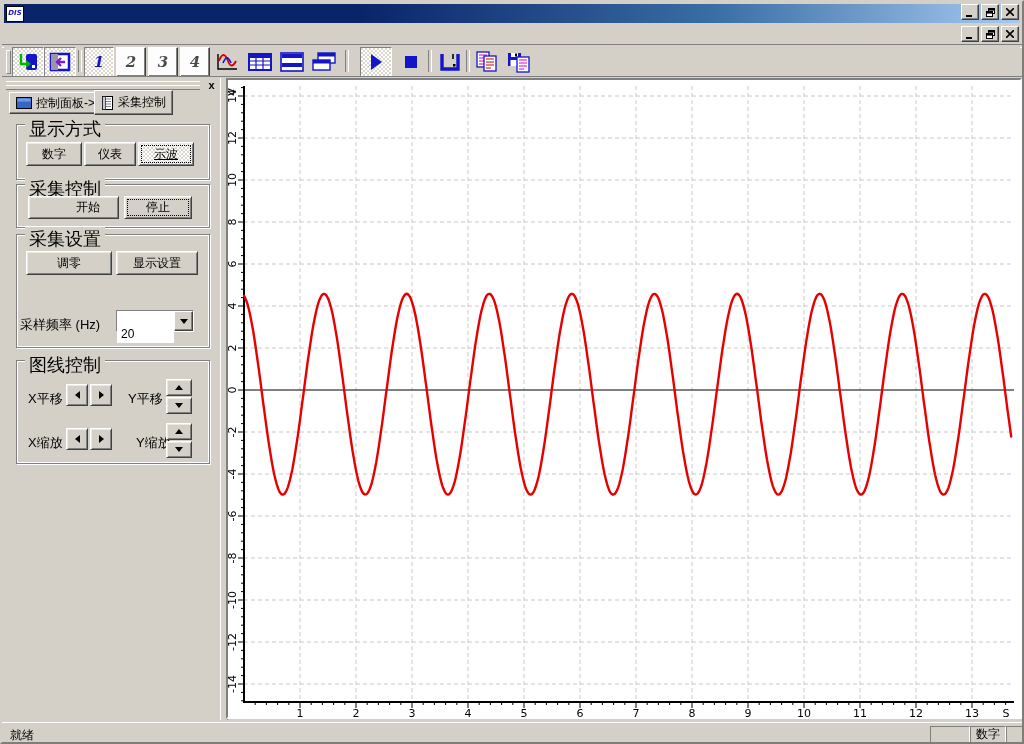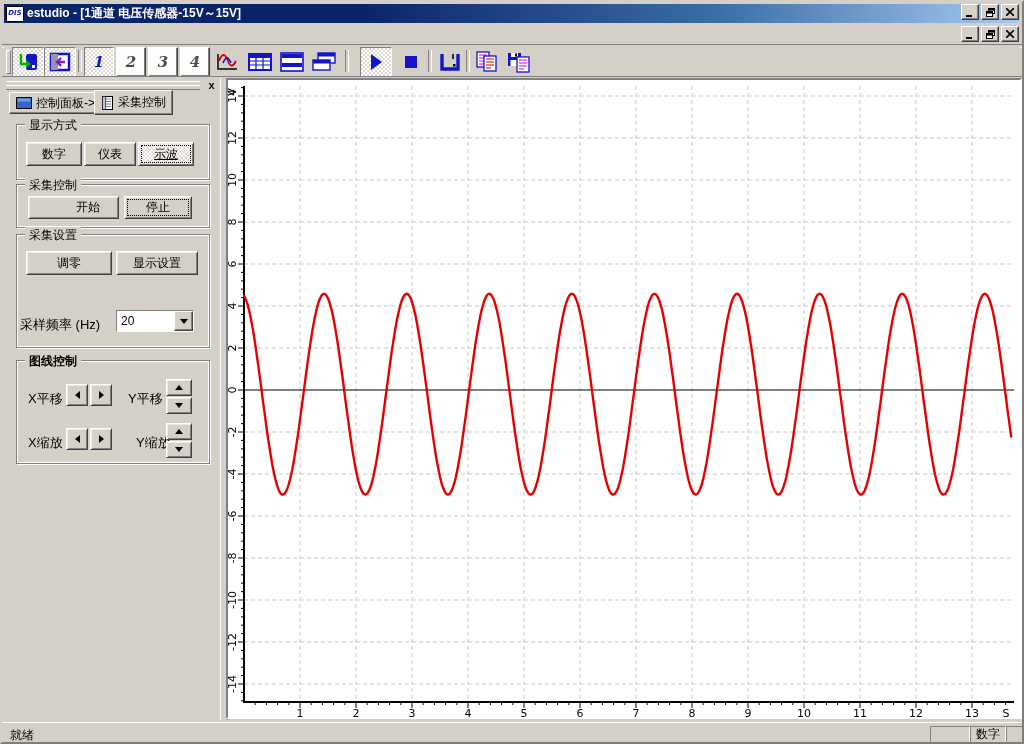--- a/index.html
+++ b/index.html
@@ -38,58 +38,57 @@
   .tsep{top:4px;width:2px;height:22px;border-left:1px solid #808080;border-right:1px solid #fff;}
   
   .client{left:0;top:76px;width:1024px;height:642px;background:#d4d0c8;}
   
   .dock{left:2px;top:2px;width:216px;height:636px;background:#d4d0c8;}
   .grip-h{left:2px;width:194px;height:3px;border-top:1px solid #fff;border-bottom:1px solid #808080;}
   .panel-close{left:201px;top:0;width:13px;height:13px;text-align:center;line-height:11px;font-weight:bold;font-size:11px;}
   .tab{display:flex;align-items:center;gap:4px;background:#d4d0c8;border:1px solid;border-color:#fff #404040 #404040 #fff;
     box-shadow:inset -1px -1px 0 #808080;padding:0 6px;white-space:nowrap;font-size:12px;}
   .grp{border:1px solid #808080;box-shadow:inset 1px 1px 0 #fff, inset -1px -1px 0 #fff, 1px 1px 0 #fff;}
-  .grp-title{position:absolute;top:-8px;left:8px;background:#d4d0c8;padding:0 4px;font-size:12px;white-space:nowrap;}
+  .grp-title{position:absolute;top:-8px;left:8px;background:#d4d0c8;padding:0 4px;font-size:18px;white-space:nowrap;}
   .btn{background:#d4d0c8;border:1px solid;border-color:#fff #404040 #404040 #fff;
     box-shadow:inset 1px 1px 0 #ece9e2, inset -1px -1px 0 #808080;
     display:flex;align-items:center;justify-content:center;font-size:12px;white-space:nowrap;}
   .btn.focused{outline:1px dotted #000;outline-offset:-4px;}
   .btn.checked{background-color:#ece9e2;background-image:conic-gradient(#fff 0 25%,#dcd8d0 0 50%,#fff 0 75%,#dcd8d0 0);
     background-size:4px 4px;outline:1px dotted #000;outline-offset:-4px;}
   .lbl{font-size:13px;white-space:nowrap;}
   
   .arrow{width:0;height:0;border:4px solid transparent;}
   .arrow.left{border-right:5px solid #000;border-left:none;}
   .arrow.right{border-left:5px solid #000;border-right:none;}
   .arrow.up{border-bottom:5px solid #000;border-top:none;}
   .arrow.down{border-top:5px solid #000;border-bottom:none;}
   
   .combo{display:flex;background:#fff;border:1px solid;border-color:#808080 #fff #fff #808080;
     box-shadow:inset 1px 1px 0 #404040;}
-  .combo-field{flex:1;padding:3px 4px;font-size:12px;background:#fff;}
+  .combo-field{flex:1;padding:16px 4px;font-size:12px;background:#fff;}
   .combo-btn{width:17px;background:#d4d0c8;border:1px solid;border-color:#fff #404040 #404040 #fff;
     box-shadow:inset -1px -1px 0 #808080;display:flex;align-items:center;justify-content:center;}
   
   .splitter{left:218px;top:0;width:6px;height:642px;background:#d4d0c8;border-left:1px solid #fff;border-right:1px solid #808080;}
   
   .chart-view{left:224px;top:0;width:796px;height:641px;background:#fff;border:2px solid;border-color:#808080 #fff #fff #808080;box-sizing:border-box;}
   
   .statusbar{left:0;top:720px;width:1024px;height:22px;background:#d4d0c8;border-top:1px solid #fff;}
   .status-text{left:8px;top:4px;font-size:12px;}
   .status-cell{top:3px;height:15px;border:1px solid;border-color:#808080 #fff #fff #808080;
     font-size:12px;text-align:center;line-height:15px;}
 </style>
 </head>
 <body>
 
 <div class="screen">
 
   <div class="abs titlebar">
     <div class="app-icon">DIS</div>
-    <span class="title-text">estudio - [1通道 电压传感器-15V～15V]</span>
   </div>
   <div class="tb-controls">
     <div class="winbtn">
       <svg width="8" height="9">
           <rect x="0" y="7" width="6" height="2" fill="#000"></rect>
         </svg>
     </div>
     <div class="winbtn">
       <svg width="9" height="9">
         <rect x="2.5" y="0.5" width="6" height="5" fill="#fff" stroke="#000"></rect>
@@ -293,21 +292,21 @@
         <span>显示设置</span>
       </div>
       <div class="abs lbl" style="left:16px;top:236px;">采样频率 (Hz)</div>
       <div class="abs combo" style="left:112px;top:230px;width:78px;height:22px;box-sizing:border-box;">
         <div class="combo-field">20</div>
         <div class="combo-btn">
           <div class="arrow down"></div>
         </div>
       </div>
 
-      <div class="abs grp" style="left:12px;top:280px;width:192px;height:102px;font-weight:bold;">
+      <div class="abs grp" style="left:12px;top:280px;width:192px;height:102px;">
         <span class="grp-title">图线控制</span>
       </div>
       <div class="abs lbl" style="left:24px;top:310px;">X平移</div>
       <div class="abs btn" style="left:62px;top:304px;width:20px;height:20px;">
           <div class="arrow left"></div>
         </div>
       <div class="abs btn" style="left:86px;top:304px;width:20px;height:20px;">
           <div class="arrow right"></div>
         </div>
       <div class="abs lbl" style="left:124px;top:310px;">Y平移</div>

